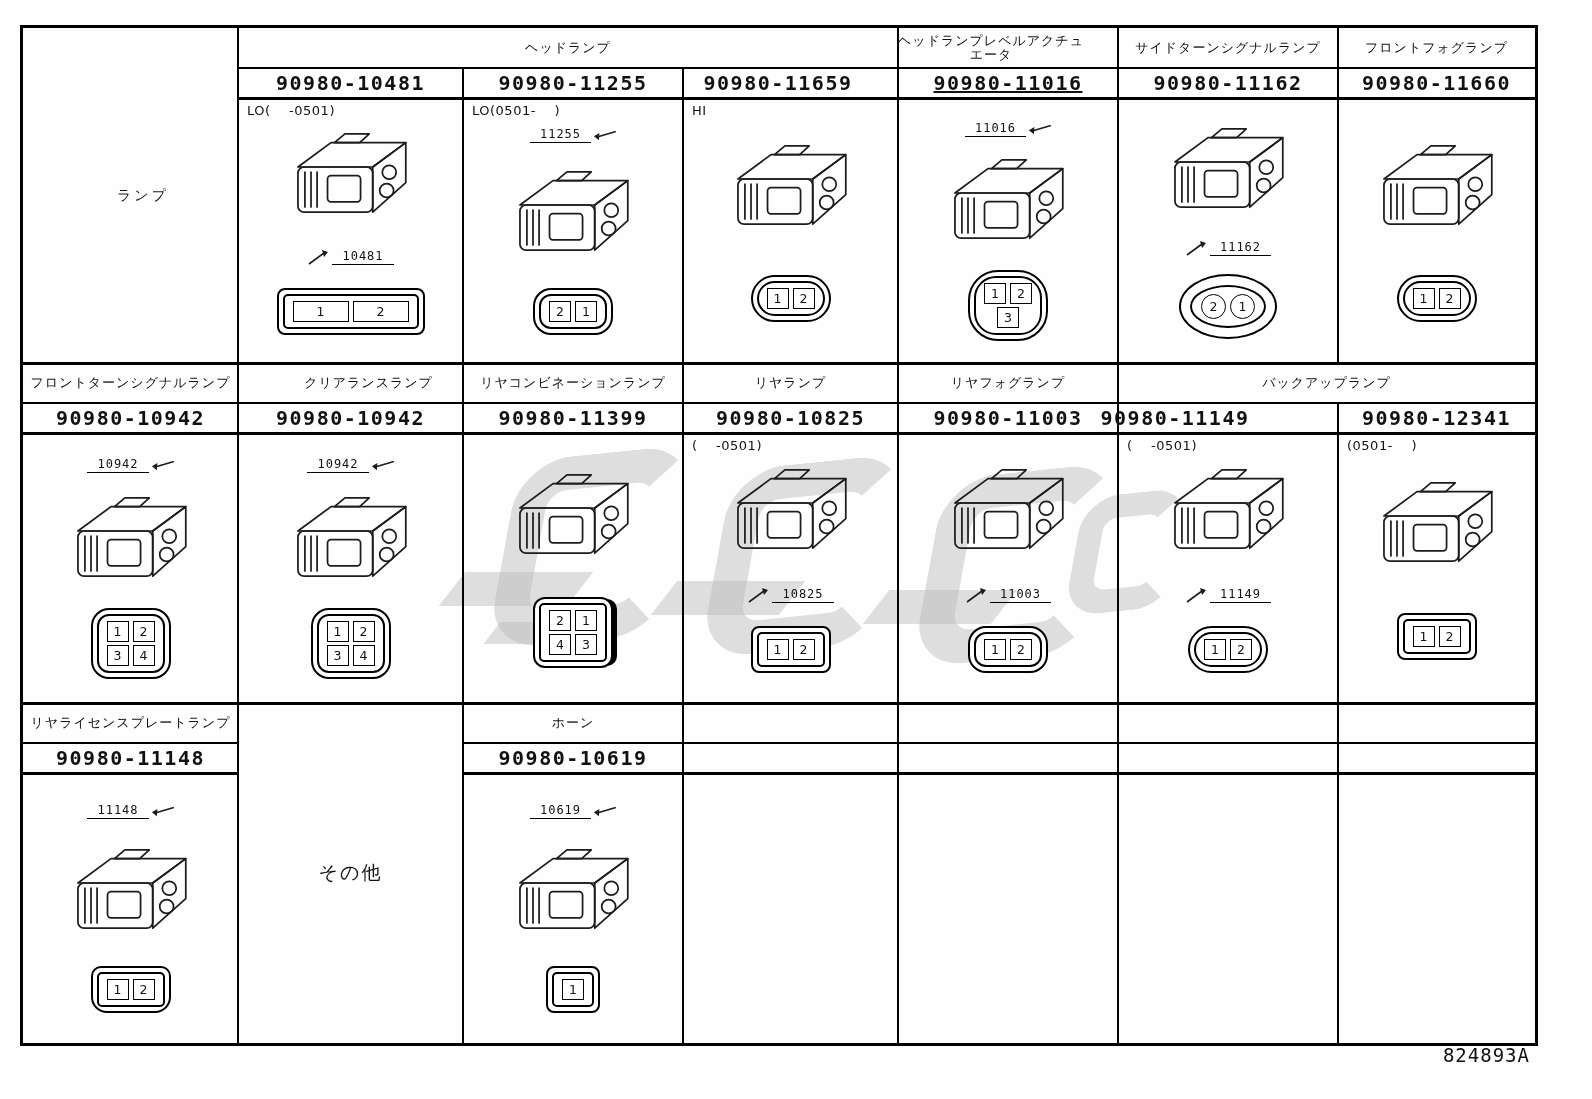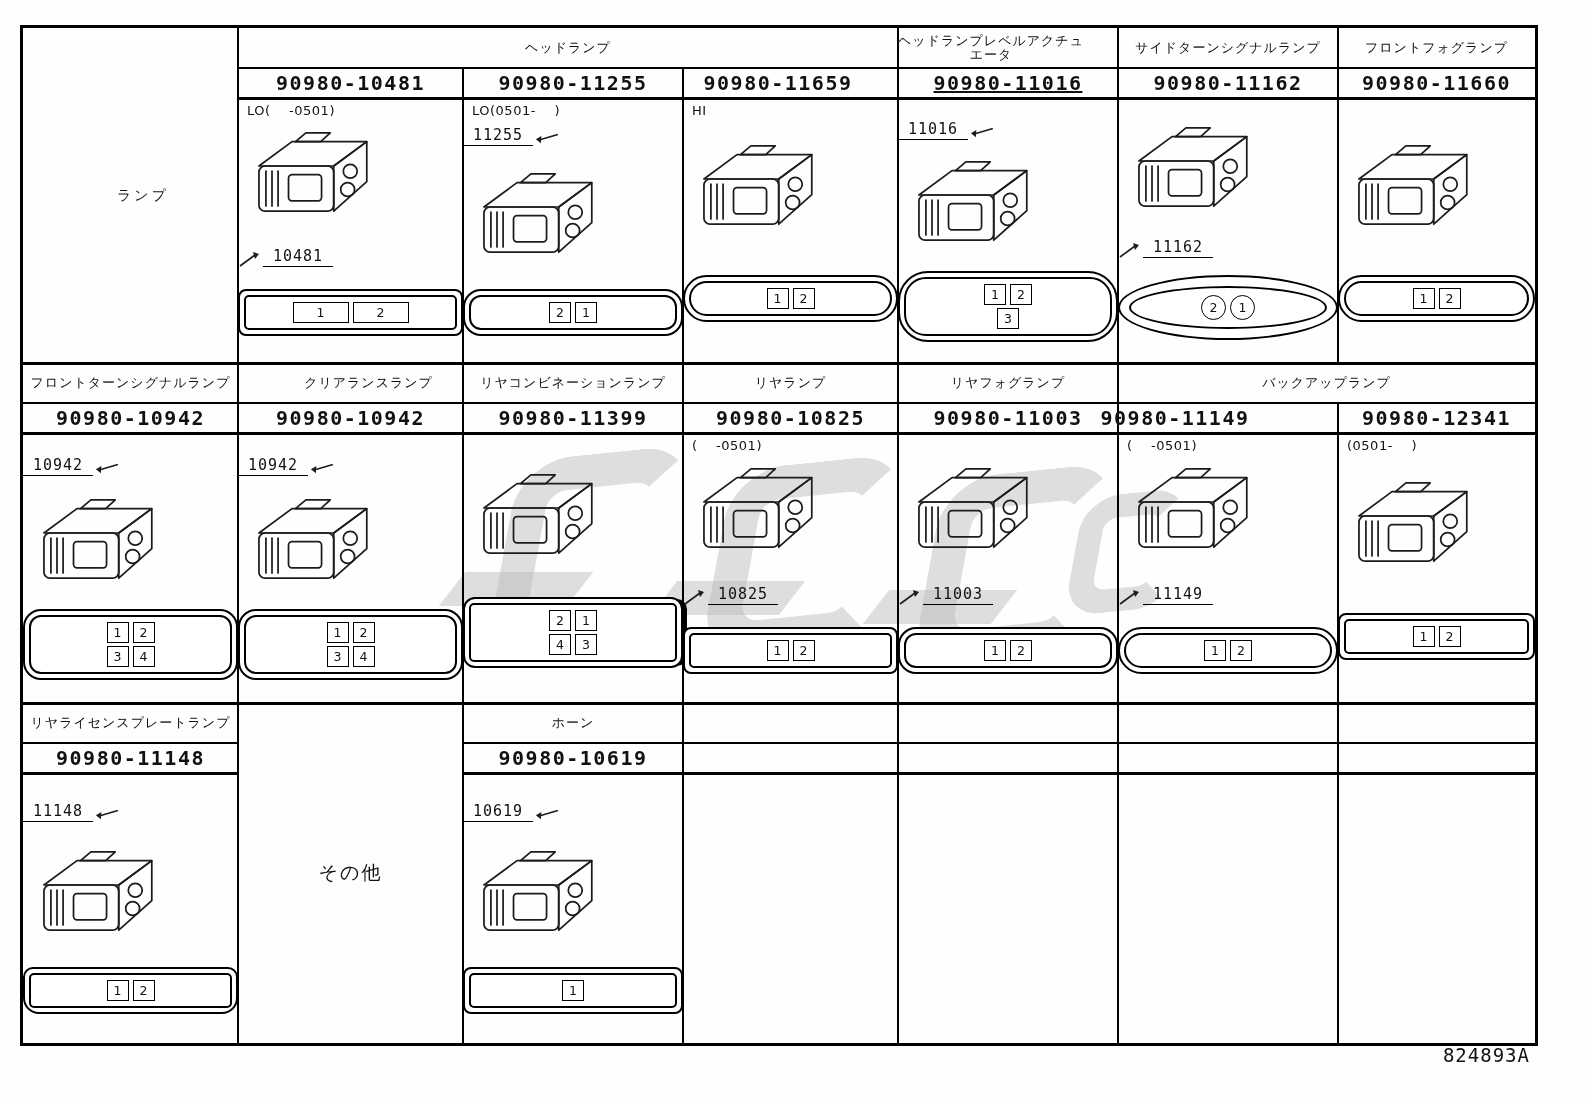--- a/index.html
+++ b/index.html
@@ -16,25 +16,25 @@
   .ptable{position:absolute;left:20px;top:25px;width:1512px;height:1015px;border:3px solid #000;z-index:1;}
   .ln{position:absolute;background:#000;}
   .gh{position:absolute;display:flex;align-items:center;justify-content:center;
       font-size:13px;letter-spacing:1px;text-align:center;line-height:1.1;}
   .pn{position:absolute;display:flex;align-items:center;justify-content:center;
       font-size:20px;font-weight:bold;letter-spacing:1.5px;font-family:"DejaVu Sans Mono","DejaVu Sans",monospace;}
   .rowlab{position:absolute;left:0;top:0;width:240px;height:335px;display:flex;align-items:center;
       justify-content:center;font-size:14px;letter-spacing:3px;}
   .otherlab{position:absolute;left:215px;top:675px;width:225px;height:340px;display:flex;align-items:center;
       justify-content:center;font-size:19px;letter-spacing:2px;}
-  .dcell{position:absolute;display:flex;flex-direction:column;
+  .dcell{position:absolute;display:flex;flex-direction:column;align-items:center;
       justify-content:space-evenly;padding:6px 0;box-sizing:border-box;}
   .corner{position:absolute;top:5px;left:9px;font-size:13px;white-space:pre;letter-spacing:.5px;}
   .isoart{line-height:0;}
-  .callout{font-size:15px;display:flex;align-items:flex-end;gap:3px;letter-spacing:1px;
+  .callout{font-size:12px;display:flex;align-items:flex-end;gap:3px;letter-spacing:1px;
       font-family:"DejaVu Sans Mono","DejaVu Sans",monospace;}
   .callout .txt{border-bottom:1.5px solid #000;padding:0 10px 1px;}
   .arr{display:block;}
   .arr.down{transform:rotate(200deg);}
   
   .front{border:2.5px solid #000;border-radius:8px;padding:4px;background:#fff;}
   .front-inner{border:2px solid #000;border-radius:5px;padding:5px 8px;display:flex;
       flex-direction:column;gap:3px;align-items:center;}
   .f-rounded{border-radius:18px;}     .f-rounded .front-inner{border-radius:12px;}
   .f-oval{border-radius:46px;}        .f-oval .front-inner{border-radius:34px;}

